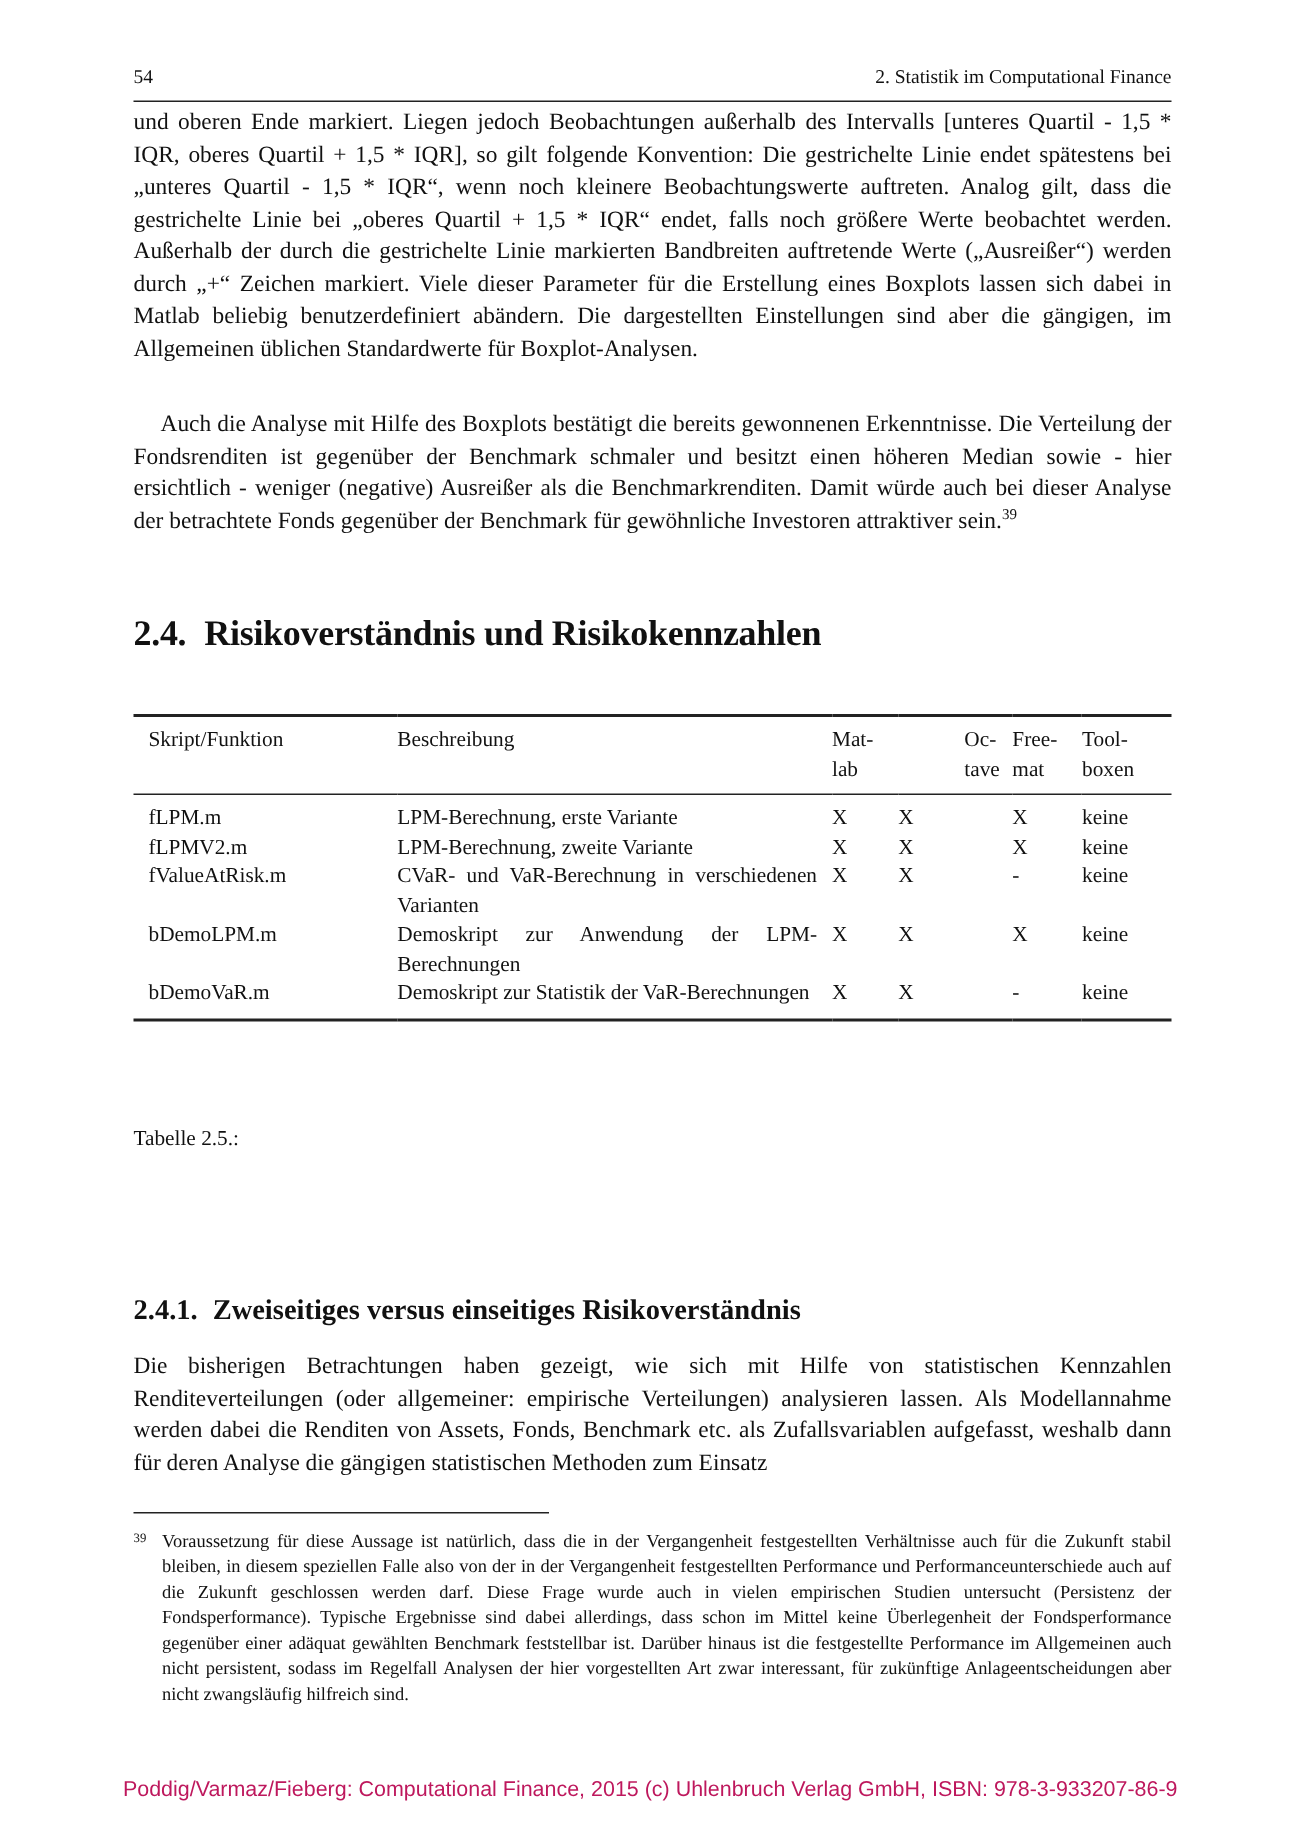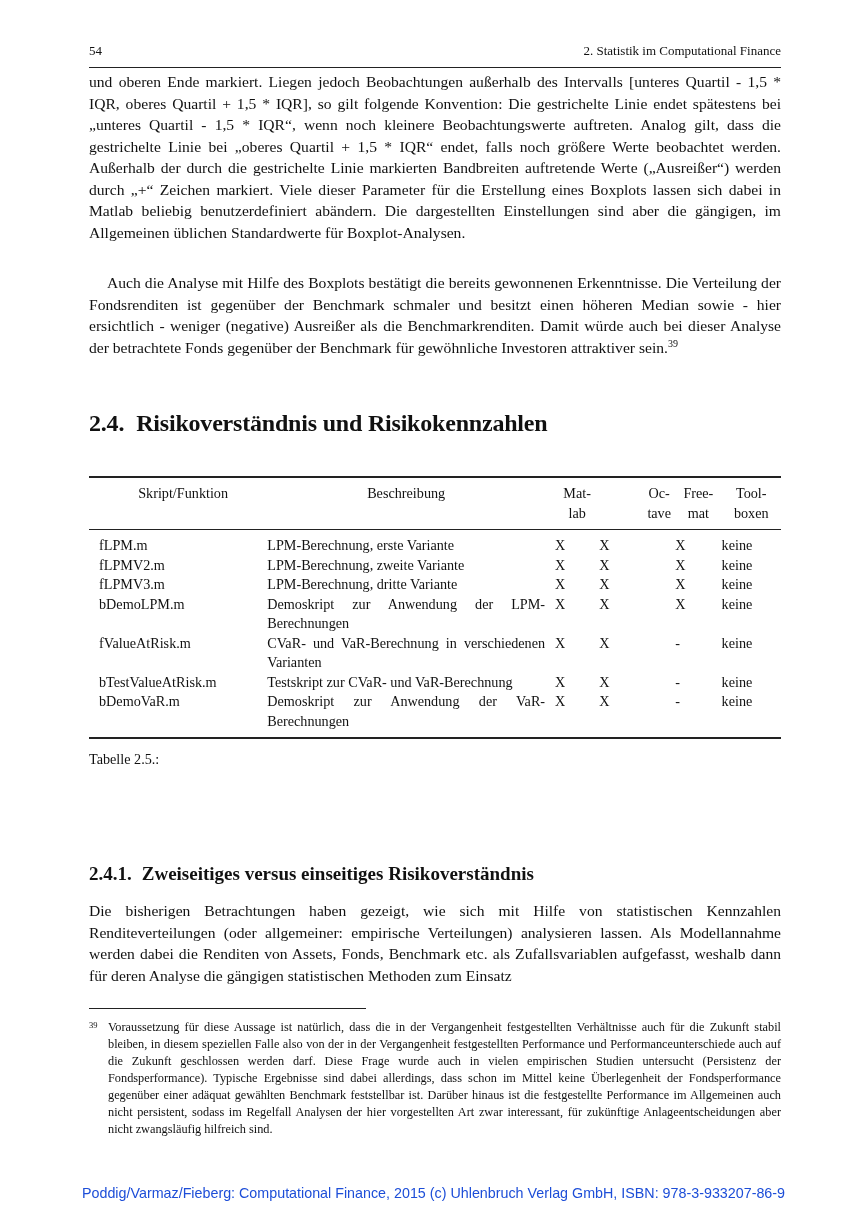--- a/index.html
+++ b/index.html
@@ -10,41 +10,41 @@
                   font-size:13px; display:flex; justify-content:space-between;
                   border-bottom:1px solid #222; }
   .body-text { font-size:15.6px; line-height:21.5px; text-align:justify; margin:0; }
   #p1 { position:absolute; top:71px; left:0; width:692px; }
   #p2 { position:absolute; top:272px; left:0; width:692px; text-indent:18px; }
   sup { font-size:10px; line-height:0; vertical-align:super; }
   h2 { position:absolute; top:410px; left:0; margin:0; font-size:24px; font-weight:bold; letter-spacing:-0.2px; }
   h2 .num { margin-right:12px; }
   .tbl { position:absolute; top:476px; left:0; width:692px; border-collapse:collapse; font-size:14.2px; line-height:19.5px; }
   .tbl .rule-top { border-top:2px solid #222; }
-  .tbl th { font-weight:normal; text-align:center; vertical-align:top; padding:6px 0 6px 0; }
+  .tbl th { font-weight:normal; text-align:left; vertical-align:top; padding:6px 0 6px 0; }
   .tbl thead tr { border-bottom:1.3px solid #222; }
   .tbl tbody tr.last { border-bottom:2px solid #222; }
   .tbl td { vertical-align:top; padding:0; }
   .tbl tbody tr.first td { padding-top:6px; }
   .tbl tbody tr.last td { padding-bottom:6px; }
   .c1 { width:175px; padding-left:10px !important; }
   .c2 { width:304px; text-align:justify; padding-right:10px !important;margin-top:24px; }
   .c3 { width:46px; } .c4 { width:47px; } .c5 { width:48px; } .c6 { width:62px; }
   .caption { position:absolute; top:750px; left:0; width:692px; font-size:14.2px; line-height:19.5px; display:flex;gap:48px; }
   .caption .lbl { white-space:nowrap; padding-right:4px; }
   .caption .txt { text-align:justify; }
   h3 { position:absolute; top:863px; left:0; margin:0; font-size:19px; font-weight:bold; }
   h3 .num { margin-right:10px; }
   #p3 { position:absolute; top:900px; left:0; width:692px; }
   .fn-rule { position:absolute; top:1008px; left:0; width:277px; border-top:1px solid #222; }
   .footnote { position:absolute; top:1019px; left:0; width:692px; font-size:12.3px; line-height:17px; display:flex; }
   .footnote .fnum { width:19px; flex:none; font-size:8.5px; line-height:12px; }
   .footnote .ftxt { text-align:justify; }
   .copyright { position:absolute; top:1185px; left:0; width:867px; text-align:center;
-               font-family:"Liberation Sans", "DejaVu Sans", sans-serif; font-size:14.3px; color:#1d4ed8; }
+               font-family:"Liberation Sans", "DejaVu Sans", sans-serif; font-size:14.3px; color:#be185d; }
 </style>
 </head>
 <body>
 
 <div class="page">
 
   <div class="running-head">
     <span>54</span>
     <span>2.  Statistik im Computational Finance</span>
   </div>
@@ -79,54 +79,38 @@
       </tr>
       <tr>
         <td class="c1">fLPMV2.m</td>
         <td class="c2">LPM-Berechnung, zweite Variante</td>
         <td class="c3">X</td>
         <td class="c4">X</td>
         <td class="c5">X</td>
         <td class="c6">keine</td>
       </tr>
       <tr>
-        <td class="c1">fLPMV3.m</td>
-        <td class="c2">LPM-Berechnung, dritte Variante</td>
+        <td class="c1">fValueAtRisk.m</td>
+        <td class="c2">CVaR- und VaR-Berechnung in verschiedenen Varianten</td>
         <td class="c3">X</td>
         <td class="c4">X</td>
-        <td class="c5">X</td>
+        <td class="c5">-</td>
         <td class="c6">keine</td>
       </tr>
       <tr>
         <td class="c1">bDemoLPM.m</td>
         <td class="c2">Demoskript zur Anwendung der LPM-Berechnungen</td>
         <td class="c3">X</td>
         <td class="c4">X</td>
         <td class="c5">X</td>
         <td class="c6">keine</td>
       </tr>
-      <tr>
-        <td class="c1">fValueAtRisk.m</td>
-        <td class="c2">CVaR- und VaR-Berechnung in verschiedenen Varianten</td>
-        <td class="c3">X</td>
-        <td class="c4">X</td>
-        <td class="c5">-</td>
-        <td class="c6">keine</td>
-      </tr>
-      <tr>
-        <td class="c1">bTestValueAtRisk.m</td>
-        <td class="c2">Testskript zur CVaR- und VaR-Berechnung</td>
-        <td class="c3">X</td>
-        <td class="c4">X</td>
-        <td class="c5">-</td>
-        <td class="c6">keine</td>
-      </tr>
       <tr class="last">
         <td class="c1">bDemoVaR.m</td>
-        <td class="c2">Demoskript zur Anwendung der VaR-Berechnungen</td>
+        <td class="c2">Demoskript zur Statistik der VaR-Berechnungen</td>
         <td class="c3">X</td>
         <td class="c4">X</td>
         <td class="c5">-</td>
         <td class="c6">keine</td>
       </tr>
     </tbody>
   </table>
 
   <div class="caption">
     <span class="lbl">Tabelle 2.5.:</span>

